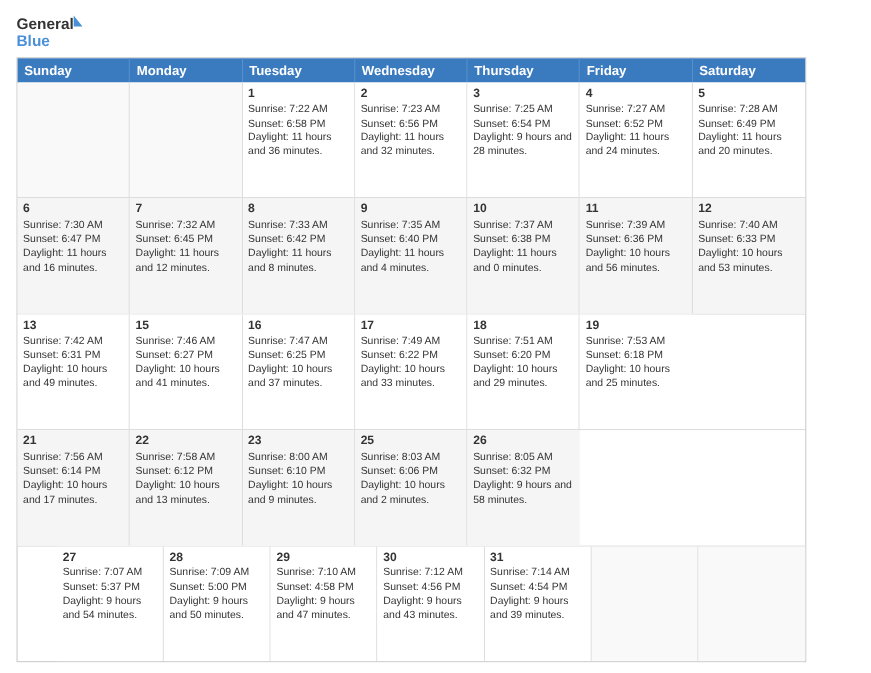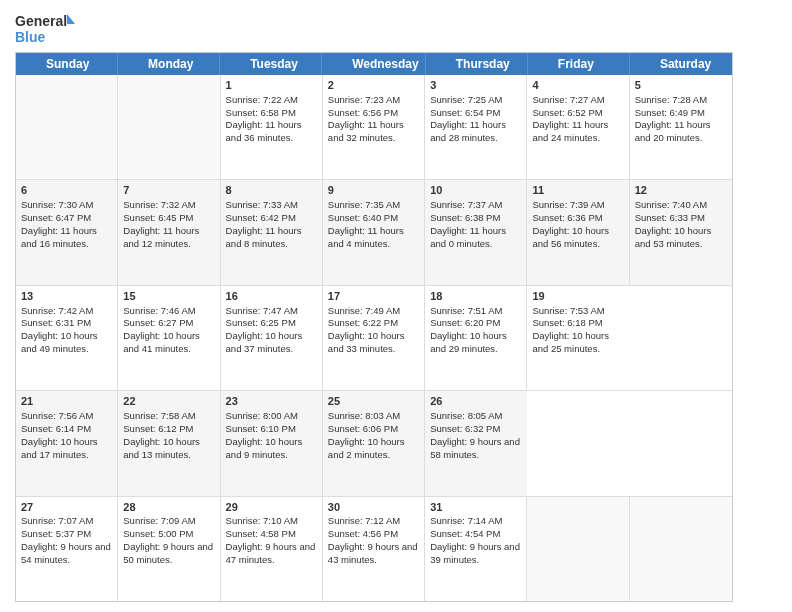--- a/index.html
+++ b/index.html
@@ -51,35 +51,34 @@
       grid-template-columns: repeat(7, 1fr);
       background: #3a7abf;
     }
     .cal-header-cell {
       color: white;
       font-size: 12px;
       font-weight: bold;
       padding: 4px 6px;
       text-align: left;
       border-right: 1px solid #5590cc;
-      margin-left: 24px;
     }
     .cal-header-cell:last-child { border-right: none; }
     .cal-body {
       flex: 1;
       display: flex;
       flex-direction: column;
     }
     .cal-row {
       display: grid;
       grid-template-columns: repeat(7, 1fr);
       flex: 1;
       border-bottom: 1px solid #ddd;
     }
-    .cal-row:last-child { border-bottom: none; }
+    .cal-row:last-child { border-bottom: none; margin-left: 36px; }
     .cal-cell {
       padding: 3px 5px;
       border-right: 1px solid #ddd;
       font-size: 9.5px;
       color: #333;
       line-height: 1.35;
       vertical-align: top;
       background: #fff;
     }
     .cal-cell:last-child { border-right: none; }
@@ -121,21 +120,21 @@
         <div class="cal-header-cell">Thursday</div>
         <div class="cal-header-cell">Friday</div>
         <div class="cal-header-cell">Saturday</div>
       </div>
     <div class="cal-body" id="cal-body">
         <div class="cal-row">
           <div class="cal-cell empty"></div>
           <div class="cal-cell empty"></div>
           <div class="cal-cell"><span class="day-num">1</span><span>Sunrise: 7:22 AM</span><br><span>Sunset: 6:58 PM</span><br><span>Daylight: 11 hours and 36 minutes.</span></div>
           <div class="cal-cell"><span class="day-num">2</span><span>Sunrise: 7:23 AM</span><br><span>Sunset: 6:56 PM</span><br><span>Daylight: 11 hours and 32 minutes.</span></div>
-          <div class="cal-cell"><span class="day-num">3</span><span>Sunrise: 7:25 AM</span><br><span>Sunset: 6:54 PM</span><br><span>Daylight: 11 hours and 28 minutes.</span></div>
+          <div class="cal-cell"><span class="day-num">3</span><span>Sunrise: 7:25 AM</span><br><span>Sunset: 6:54 PM</span><br><span>Daylight: 9 hours and 28 minutes.</span></div>
           <div class="cal-cell"><span class="day-num">4</span><span>Sunrise: 7:27 AM</span><br><span>Sunset: 6:52 PM</span><br><span>Daylight: 11 hours and 24 minutes.</span></div>
           <div class="cal-cell"><span class="day-num">5</span><span>Sunrise: 7:28 AM</span><br><span>Sunset: 6:49 PM</span><br><span>Daylight: 11 hours and 20 minutes.</span></div>
         </div>
         <div class="cal-row">
           <div class="cal-cell"><span class="day-num">6</span><span>Sunrise: 7:30 AM</span><br><span>Sunset: 6:47 PM</span><br><span>Daylight: 11 hours and 16 minutes.</span></div>
           <div class="cal-cell"><span class="day-num">7</span><span>Sunrise: 7:32 AM</span><br><span>Sunset: 6:45 PM</span><br><span>Daylight: 11 hours and 12 minutes.</span></div>
           <div class="cal-cell"><span class="day-num">8</span><span>Sunrise: 7:33 AM</span><br><span>Sunset: 6:42 PM</span><br><span>Daylight: 11 hours and 8 minutes.</span></div>
           <div class="cal-cell"><span class="day-num">9</span><span>Sunrise: 7:35 AM</span><br><span>Sunset: 6:40 PM</span><br><span>Daylight: 11 hours and 4 minutes.</span></div>
           <div class="cal-cell"><span class="day-num">10</span><span>Sunrise: 7:37 AM</span><br><span>Sunset: 6:38 PM</span><br><span>Daylight: 11 hours and 0 minutes.</span></div>
           <div class="cal-cell"><span class="day-num">11</span><span>Sunrise: 7:39 AM</span><br><span>Sunset: 6:36 PM</span><br><span>Daylight: 10 hours and 56 minutes.</span></div>

